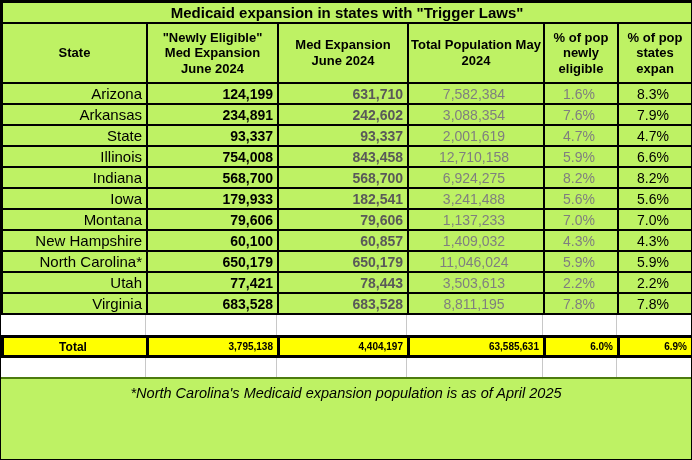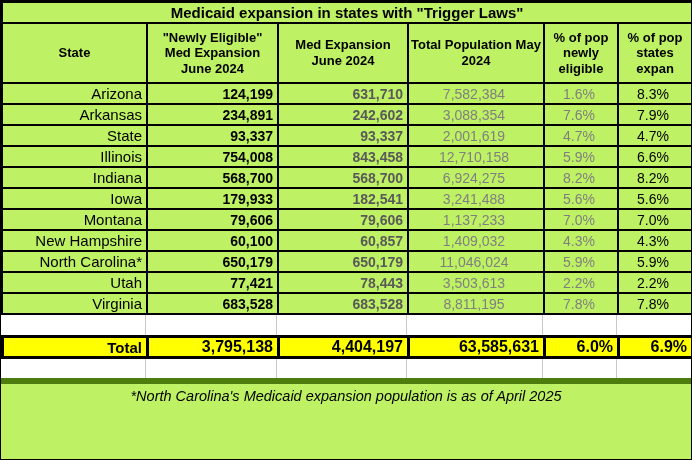--- a/index.html
+++ b/index.html
@@ -40,28 +40,28 @@
 
   .gapband { position:relative; width:690px; background:#fff; }
   .gap1 { height:20px; }
   .gap2 { height:19px; }
   .vline { position:absolute; top:0; bottom:0; width:1px; background:#c8c8c8; }
   .vl1{left:144px} .vl2{left:275px} .vl3{left:405px} .vl4{left:541px} .vl5{left:615px}
 
   .total-table td {
     border:3px solid #000; height:20px;
     background:#ffff00; font-weight:bold; color:#000;
-    font-size:16px; text-align:right; padding:0 4px 0 0;
+    font-size:10px; text-align:right; padding:0 4px 0 0;
     box-sizing:border-box; vertical-align:middle;
   }
-  .total-table td.t-label { font-size:15px; }
+  .total-table td.t-label { font-size:12px;text-align:center; }
 
   .footer {
     box-sizing:border-box; width:690px; height:29px;
-    border-top:6px solid #4d7c0f;
+    border-top:2px solid #4d7c0f;
     display:flex; align-items:center; justify-content:center;
     font-style:italic; font-size:14.5px; color:#000;
   }
 </style>
 </head>
 <body>
 
 <div class="sheet">
 
   <table class="main-table">

